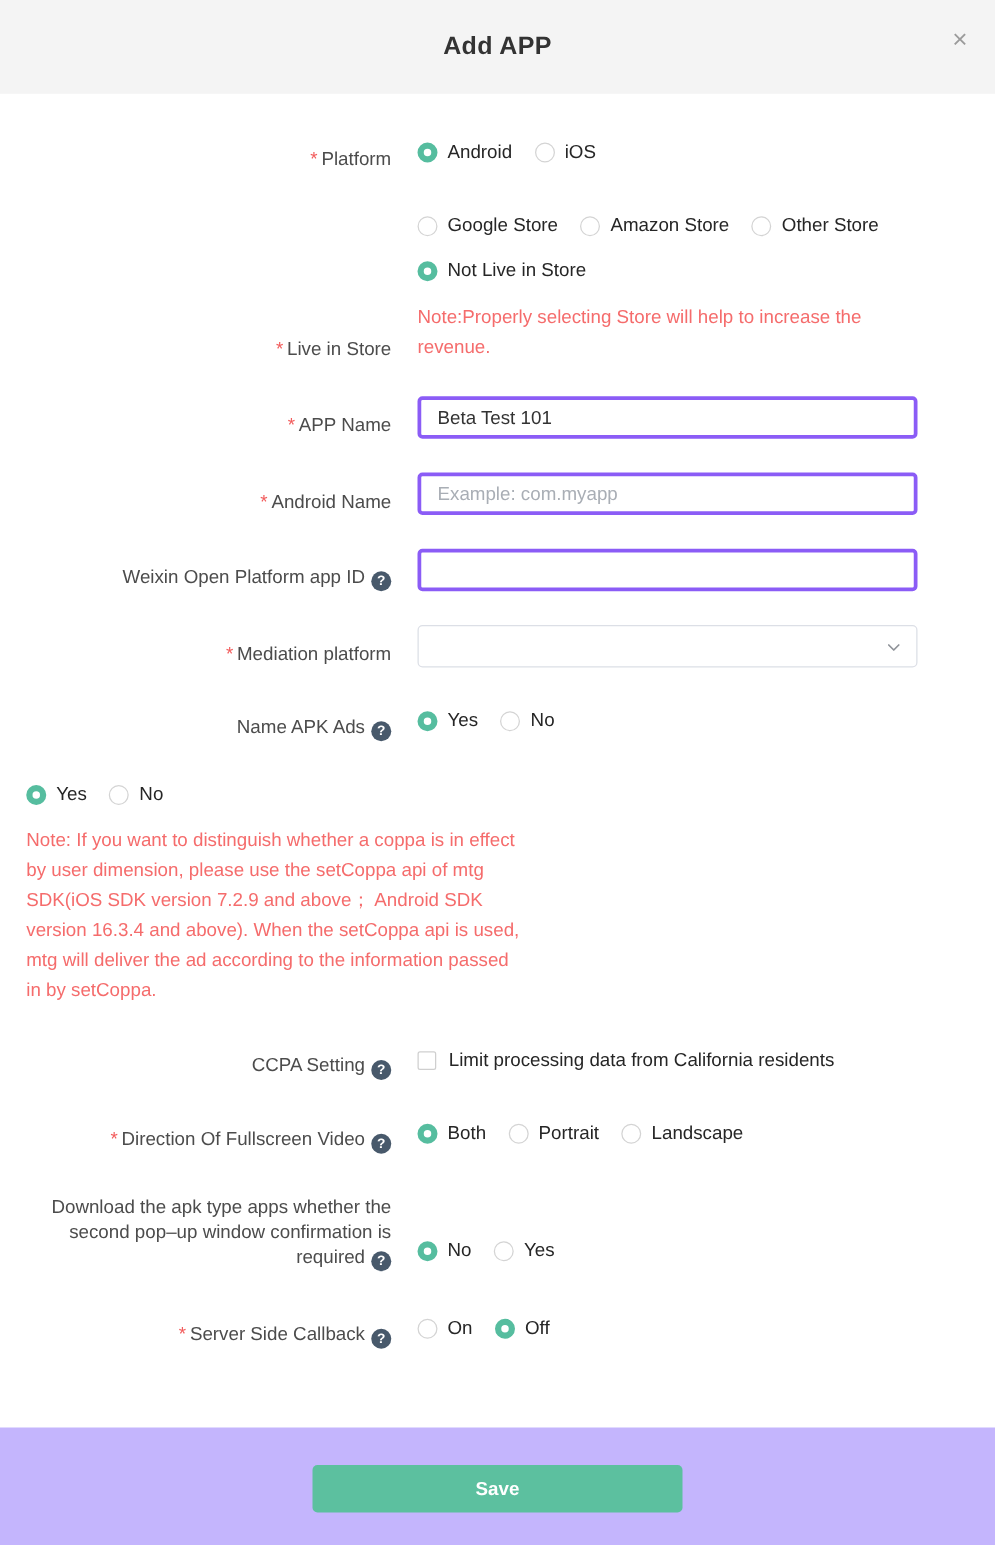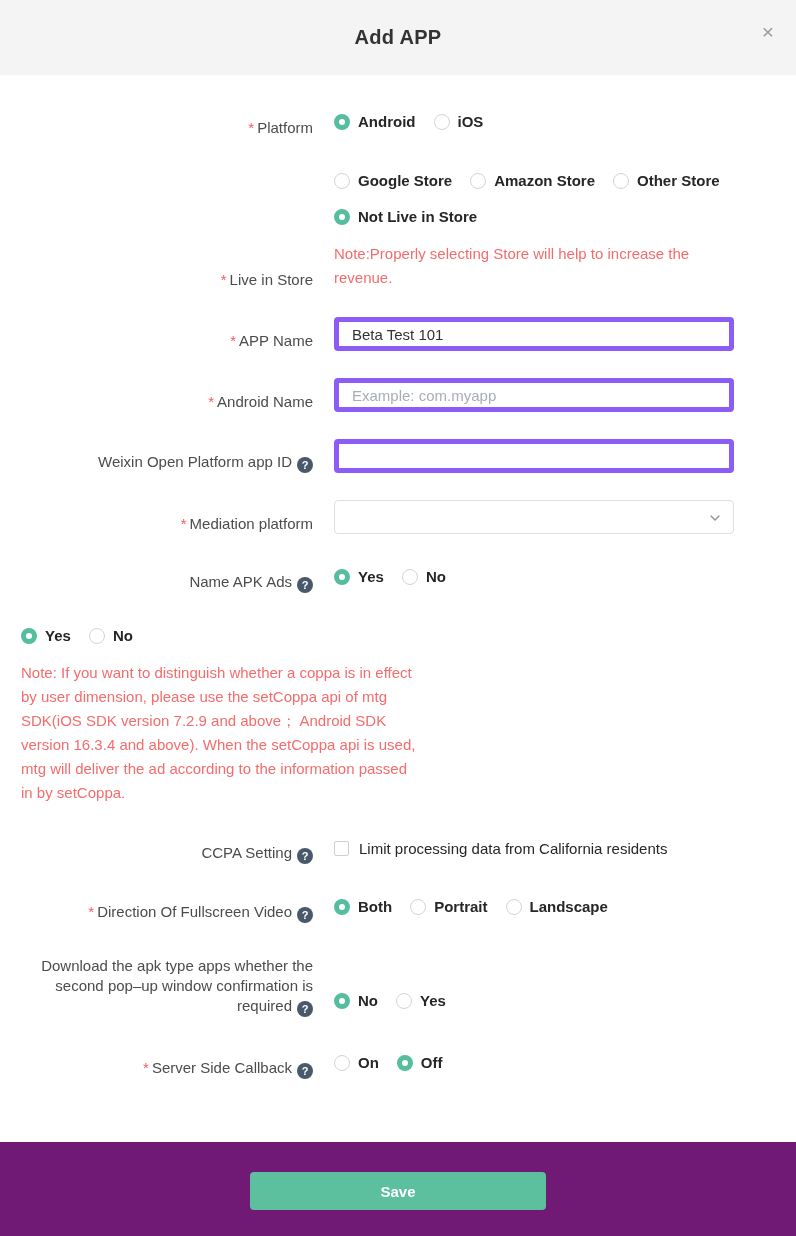--- a/index.html
+++ b/index.html
@@ -37,31 +37,31 @@
   .mt-lg { margin-top: 30px; }
   
   .radio-group { display: flex; align-items: center; gap: 18px; min-height: 32px; }
   .radio-group + .radio-group { margin-top: 4px; }
   .radio { display: inline-flex; align-items: center; cursor: pointer; }
   .radio-circle {
     width: 16px; height: 16px; border-radius: 50%;
     border: 1px solid #d4d4d4; background: #fff; flex: none;
   }
   .radio--checked .radio-circle { border: 5px solid #56bd9f; }
-  .radio-label { margin-left: 8px; font-size: 15px; color: #262626; line-height: 20px; font-weight: bold; }
+  .radio-label { margin-left: 8px; font-size: 15px; color: #262626; line-height: 20px; }
   
   .checkbox-row { display: flex; align-items: center; min-height: 32px; cursor: pointer; }
   .checkbox-box {
     width: 15px; height: 15px; border: 1px solid #cfcfcf; border-radius: 2px;
     background: #fff; flex: none;
   }
   .checkbox-label { margin-left: 10px; font-size: 15px; color: #262626; }
   
   .text-input {
-    width: 100%; height: 34px; border: 5px solid #8b5cf6; border-radius: 4px;
+    width: 100%; height: 34px; border: 3px solid #8b5cf6; border-radius: 4px;
     padding: 0 13px; font-size: 15px; color: #333; outline: none;
     font-family: "Liberation Sans", sans-serif; background: #fff;
   }
   .text-input::placeholder { color: #a9aeb5; }
   .select-box {
     position: relative; width: 100%; height: 34px;
     border: 1px solid #dcdfe6; border-radius: 4px; background: #fff; cursor: pointer;
   }
   .select-chevron { position: absolute; right: 12px; top: 11px; }
   
@@ -71,21 +71,21 @@
   }
   
   .help-icon {
     display: inline-block; width: 16px; height: 16px; border-radius: 50%;
     background: #48596b; color: #fff; font-size: 11px; font-weight: 700;
     text-align: center; line-height: 16px; margin-left: 5px;
     vertical-align: -2px; cursor: pointer;
   }
   
   .modal-footer {
-    flex: none; height: 94px; background: #701a75;
+    flex: none; height: 94px; background: #c4b5fd;
     display: flex; justify-content: center; align-items: flex-start;
   }
   .save-btn {
     margin-top: 30px; width: 296px; height: 38px;
     background: #5cc09f; color: #fff; border: none; border-radius: 4px;
     font-size: 15px; font-weight: 700; cursor: pointer;
     font-family: "Liberation Sans", sans-serif;
   }
 </style>
 </head>

